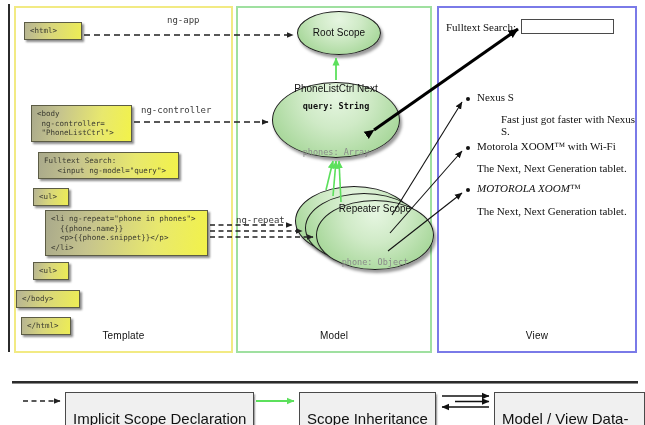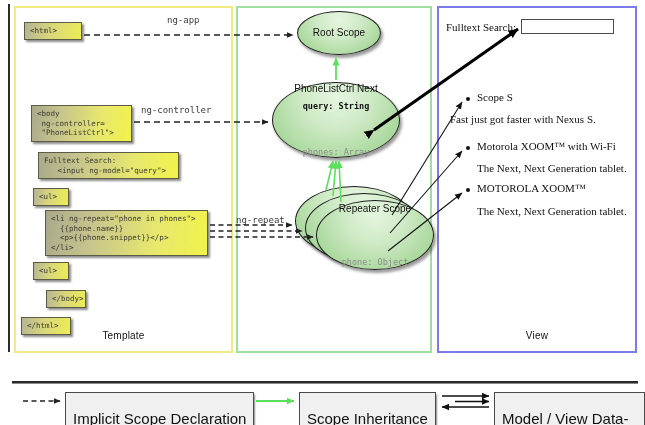--- a/index.html
+++ b/index.html
@@ -86,21 +86,21 @@
 
   <div class="codebox small" style="left:33px;top:188px;width:36px;">&lt;ul&gt;</div>
 
   <div class="codebox" style="left:45px;top:210px;width:163px;">&lt;li ng-repeat="phone in phones"&gt;
   {{phone.name}}
   &lt;p&gt;{{phone.snippet}}&lt;/p&gt;
 &lt;/li&gt;</div>
 
   <div class="codebox small" style="left:33px;top:262px;width:36px;">&lt;ul&gt;</div>
 
-  <div class="codebox small" style="left:46px;top:290px;width:40px;">&lt;/body&gt;</div>
+  <div class="codebox small" style="left:16px;top:290px;width:64px;">&lt;/body&gt;</div>
 
   <div class="codebox small" style="left:21px;top:317px;width:50px;">&lt;/html&gt;</div>
 
   <div class="ellipse" style="left:297px;top:11px;width:82px;height:42px;text-align:right;">
     <div class="el-title">Root
 Scope</div>
   </div>
 
   <div class="ellipse" style="left:272px;top:82px;width:126px;height:74px;">
     <div class="el-title">PhoneListCtrl
@@ -118,29 +118,29 @@
 Scope</div>
     <div class="el-props">
       <div class="g">phone: Object</div>
     </div>
   </div>
 
   <div class="view-row" style="left:446px;top:21px;">Fulltext Search:</div>
   <div class="view-input" style="left:521px;top:19px;width:93px;height:15px;" title=""></div>
 
   <div class="bullet" style="left:466px;top:97px;"></div>
-  <div class="view-row" style="left:477px;top:91px;">Scope S</div>
-  <div class="view-row" style="left:450px;top:113px;">Fast just got faster with Nexus S.</div>
+  <div class="view-row" style="left:477px;top:91px;">Nexus S</div>
+  <div class="view-row" style="left:501px;top:113px;">Fast just got faster with Nexus S.</div>
 
   <div class="bullet" style="left:466px;top:146px;"></div>
   <div class="view-row" style="left:477px;top:140px;">Motorola XOOM™  with Wi-Fi</div>
   <div class="view-row" style="left:477px;top:162px;">The Next, Next Generation tablet.</div>
 
   <div class="bullet" style="left:466px;top:188px;"></div>
-  <div class="view-row" style="left:477px;top:182px;">MOTOROLA XOOM™</div>
+  <div class="view-row" style="left:477px;top:182px;font-style:italic;">MOTOROLA XOOM™</div>
   <div class="view-row" style="left:477px;top:205px;">The Next, Next Generation tablet.</div>
 
   <div class="edgelabel" style="left:167px;top:15px;">ng-app</div>
   <div class="edgelabel" style="left:141px;top:105px;">ng-controller</div>
   <div class="edgelabel" style="left:236px;top:215px;">ng-repeat</div>
 
   <svg id="wires" viewBox="0 0 645 425">
     <defs>
       <marker id="ah-dash" markerWidth="7" markerHeight="7" refX="6" refY="3.2" orient="auto" markerUnits="userSpaceOnUse">
         <path d="M0,0.4 L6.6,3.2 L0,6 z" fill="#222"></path>
@@ -171,20 +171,21 @@
     <path d="M341,202 L339,161" stroke="#5ce05c" stroke-width="1.6" fill="none" marker-end="url(#ah-green)"></path>
 
     <path d="M374,130 L518,29" stroke="#000" stroke-width="3.1" fill="none" marker-start="url(#ah-thick)" marker-end="url(#ah-thick)"></path>
 
     <path d="M392,215 L462,102" stroke="#111" stroke-width="1.1" fill="none" marker-end="url(#ah-thin)"></path>
     <path d="M390,233 L462,151" stroke="#111" stroke-width="1.1" fill="none" marker-end="url(#ah-thin)"></path>
     <path d="M388,251 L462,193" stroke="#111" stroke-width="1.1" fill="none" marker-end="url(#ah-thin)"></path>
   </svg>
 
   <div class="panel-label lbl-tpl">Template</div>
+  <div class="panel-label lbl-mdl">Model</div>
   <div class="panel-label lbl-view">View</div>
 
   <div class="legend-rule"></div>
   <div class="legend-rule2"></div>
 
   <svg style="position:absolute;left:0;top:0;width:645px;height:425px;pointer-events:none;" viewBox="0 0 645 425">
     <path d="M23,401 L60,401" stroke="#222" stroke-width="1.5" stroke-dasharray="5,3.5" fill="none" marker-end="url(#ah-dash)"></path>
     <path d="M256,401 L294,401" stroke="#5ce05c" stroke-width="2.2" fill="none" marker-end="url(#ah-green)"></path>
     <path d="M442,396 L489,396" stroke="#111" stroke-width="1.6" fill="none" marker-end="url(#ah-thin)"></path>
     <path d="M489,407 L442,407" stroke="#111" stroke-width="1.6" fill="none" marker-end="url(#ah-thin)"></path>

